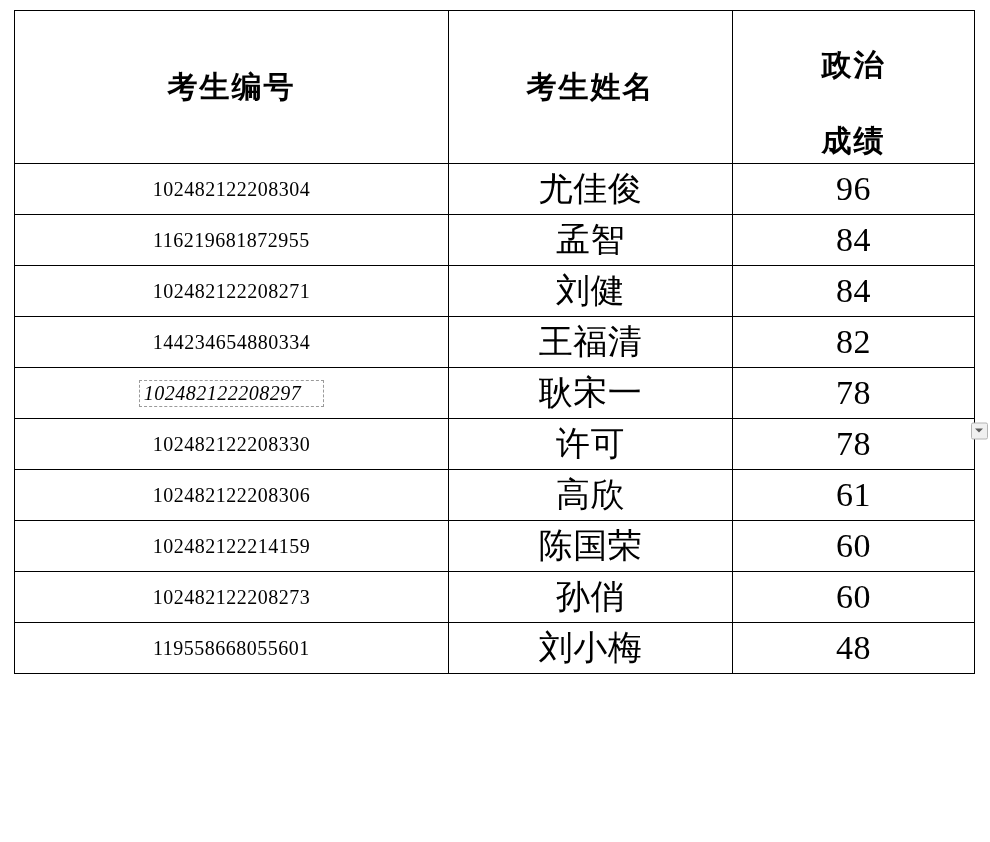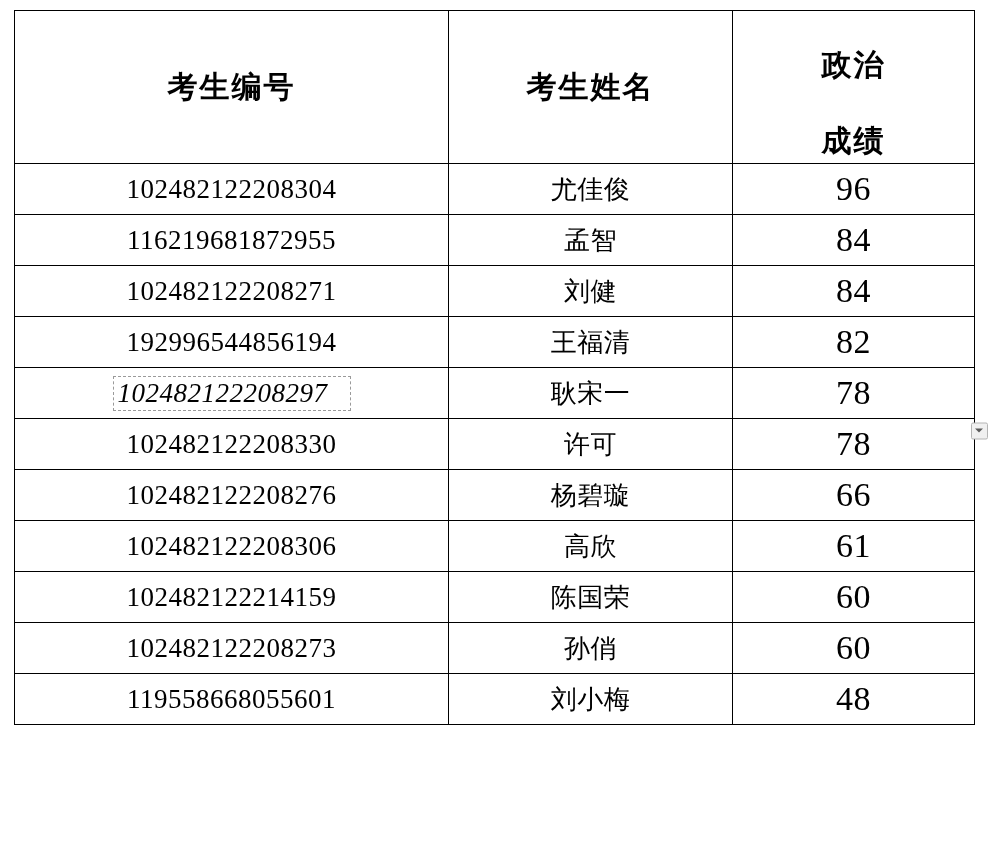--- a/index.html
+++ b/index.html
@@ -49,24 +49,24 @@
     display: block;
     margin-top: 32px;
   }
   table.score-table tbody td {
     height: 50px;
     font-size: 27px;
     font-weight: normal;
     letter-spacing: 0.5px;
   }
   table.score-table tbody td.col-id {
-    font-size: 27px;
+    font-size: 20px;
   }
   table.score-table tbody td.col-name {
-    font-size: 26px;
+    font-size: 34px;
   }
   table.score-table tbody td.col-score {
     font-size: 34px;
   }
 
   
   .cell-inner {
     display: inline-block;
     position: relative;
     padding: 1px 4px;
@@ -138,38 +138,33 @@
         <td class="col-id"><span class="cell-inner">116219681872955</span></td>
         <td class="col-name"><span class="cell-inner">孟智</span></td>
         <td class="col-score"><span class="cell-inner">84</span></td>
       </tr>
       <tr>
         <td class="col-id"><span class="cell-inner">102482122208271</span></td>
         <td class="col-name"><span class="cell-inner">刘健</span></td>
         <td class="col-score"><span class="cell-inner">84</span></td>
       </tr>
       <tr>
-        <td class="col-id"><span class="cell-inner">192996544856194</span></td>
+        <td class="col-id"><span class="cell-inner">144234654880334</span></td>
         <td class="col-name"><span class="cell-inner">王福清</span></td>
         <td class="col-score"><span class="cell-inner">82</span></td>
       </tr>
       <tr class="selected-row">
         <td class="col-id"><span class="cell-inner">102482122208297</span><span class="dropdown-marker"></span></td>
         <td class="col-name"><span class="cell-inner">耿宋一</span></td>
         <td class="col-score"><span class="cell-inner">78</span></td>
       </tr>
       <tr>
         <td class="col-id"><span class="cell-inner">102482122208330</span></td>
         <td class="col-name"><span class="cell-inner">许可</span></td>
         <td class="col-score"><span class="cell-inner">78</span></td>
-      </tr>
-      <tr>
-        <td class="col-id"><span class="cell-inner">102482122208276</span></td>
-        <td class="col-name"><span class="cell-inner">杨碧璇</span></td>
-        <td class="col-score"><span class="cell-inner">66</span></td>
       </tr>
       <tr>
         <td class="col-id"><span class="cell-inner">102482122208306</span></td>
         <td class="col-name"><span class="cell-inner">高欣</span></td>
         <td class="col-score"><span class="cell-inner">61</span></td>
       </tr>
       <tr>
         <td class="col-id"><span class="cell-inner">102482122214159</span></td>
         <td class="col-name"><span class="cell-inner">陈国荣</span></td>
         <td class="col-score"><span class="cell-inner">60</span></td>

